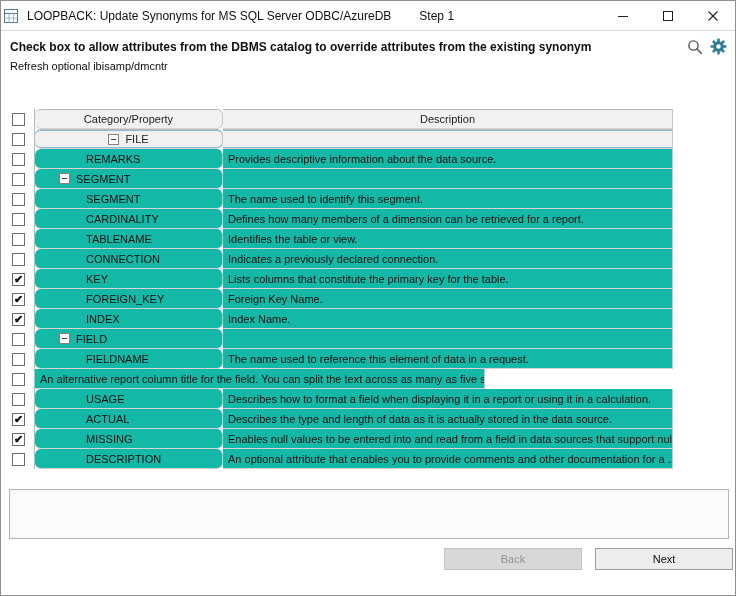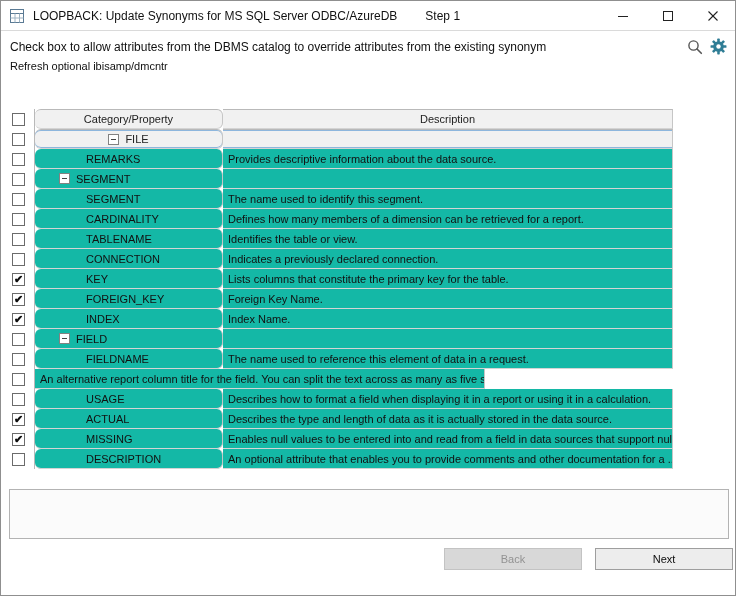--- a/index.html
+++ b/index.html
@@ -5,30 +5,30 @@
   html,body{margin:0;padding:0;background:#e9e9e9;}
   .window{
     position:relative; width:736px; height:596px; background:#ffffff;
     border:1px solid #8f8f8f; box-sizing:border-box; overflow:hidden;
     font-family:"Liberation Sans", sans-serif; color:#111;
   }
   
   .titlebar{
     position:absolute; top:0; left:0; right:0; height:30px;
     display:flex; align-items:center; background:#fff;
-    border-bottom:1px solid #dadada; padding-left:9px; box-sizing:border-box;
+    border-bottom:1px solid #dadada; padding-left:3px; box-sizing:border-box;
   }
   .title-icon{width:14px;height:14px;margin-right:9px;flex:none;}
   .title-text{font-size:12px;white-space:nowrap;}
   .title-step{font-size:12px;margin-left:28px;white-space:nowrap;}
   .win-controls{margin-left:auto;display:flex;height:100%;}
   .win-btn{width:45px;height:100%;display:flex;align-items:center;justify-content:center;cursor:default;}
   
   .hdr{position:absolute;top:30px;left:0;right:0;height:70px;background:#fff;}
-  .instruction{position:absolute;left:9px;top:9px;font-size:12px;font-weight:normal;white-space:nowrap;}
+  .instruction{position:absolute;left:9px;top:9px;font-size:12px;font-weight:bold;white-space:nowrap;}
   .subtitle{position:absolute;left:9px;top:29px;font-size:11px;white-space:nowrap;}
   .hdr-icons{position:absolute;right:8px;top:7px;display:flex;gap:7px;align-items:center;}
   .hdr-icon{width:17px;height:17px;display:flex;align-items:center;justify-content:center;}
   
   .table-wrap{position:absolute;left:8px;top:108px;display:flex;flex-direction:column;}
   .trow{display:flex;height:20px;flex:none;}
   .cb-cell{width:25px;display:flex;align-items:center;flex:none;}
   .checkbox{
     width:13px;height:13px;border:1px solid #6b6b6b;background:#fff;margin-left:3px;
     display:flex;align-items:center;justify-content:center;

